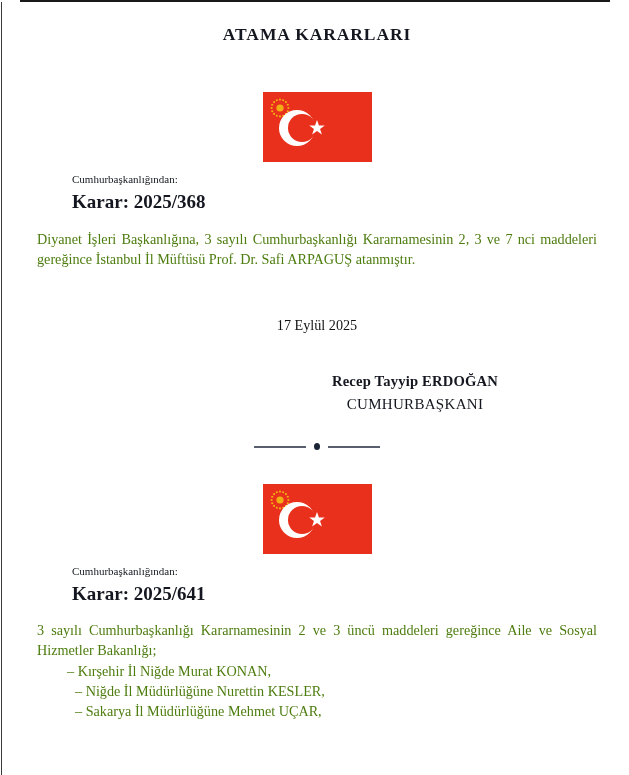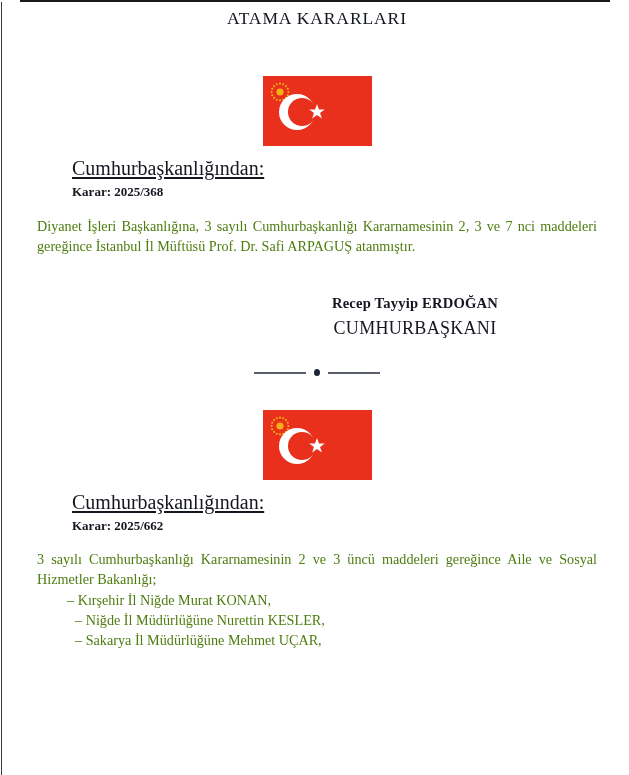--- a/index.html
+++ b/index.html
@@ -47,24 +47,24 @@
     left: 0;
     top: 0;
     width: 629px;
     padding: 0 28px 0 33px;
     box-sizing: border-box;
   }
 
   
   .doc-title {
     text-align: center;
-    font-weight: normal;
+    font-weight: bold;
     font-size: 17.5px;
     letter-spacing: 0.9px;
-    margin: 8px 0 0 0;
+    margin: 24px 0 0 0;
     color: #14171f;
   }
 
   
   .flag-wrap {
     display: flex;
     justify-content: center;
   }
   .flag-wrap.first { margin-top: 47px; }
   .flag-wrap.second { margin-top: 34px; }
@@ -112,29 +112,28 @@
     position: absolute;
     left: 6px;
     top: 5px;
     width: 22px;
     height: 22px;
   }
   .sun svg { display: block; }
 
   
   .issuer {
-    font-size: 20px;
-    text-decoration: underline;
+    font-size: 11px;
     text-underline-offset: 2px;
     margin: 11px 0 0 39px;
     display: inline-block;
     color: #14171f;
   }
   .decision-no {
-    font-size: 13px;
+    font-size: 19px;
     font-weight: bold;
     margin: 4px 0 0 39px;
     color: #14171f;
   }
 
   
   .body-text {
     font-size: 14.2px;
     line-height: 1.42;
     text-align: justify;
@@ -159,21 +158,21 @@
     padding-left: 196px;
   }
   .sig-name {
     font-weight: bold;
     font-size: 14.6px;
     letter-spacing: 0.2px;
     color: #14171f;
     text-align: center;
   }
   .sig-title {
-    font-size: 18px;
+    font-size: 15px;
     margin-top: 6px;
     letter-spacing: 0.3px;
     color: #14171f;
   }
 
   
   .divider {
     display: flex;
     align-items: center;
     justify-content: center;
@@ -239,20 +238,21 @@
             </svg>
           </div>
         </div>
       </div>
 
       <div><span class="issuer">Cumhurbaşkanlığından:</span></div>
       <div class="decision-no">Karar: 2025/368</div>
 
       <p class="body-text">Diyanet İşleri Başkanlığına, 3 sayılı Cumhurbaşkanlığı Kararnamesinin 2, 3 ve 7 nci maddeleri gereğince İstanbul İl Müftüsü Prof. Dr. Safi ARPAGUŞ atanmıştır.</p>
 
+      <div class="date-line">17 Eylül 2025</div>
 
       <div class="signature">
         <div class="sig-name">Recep Tayyip ERDOĞAN</div>
         <div class="sig-title">CUMHURBAŞKANI</div>
       </div>
     </div>
 
     <div class="divider">
       <span class="seg"></span>
       <span class="dot"></span>
@@ -290,21 +290,21 @@
           <div class="crescent-inner"></div>
           <div class="star">
             <svg width="18" height="18" viewBox="0 0 20 20" aria-hidden="true">
               <polygon fill="#ffffff" points="10,1 12.2,7.1 18.6,7.1 13.4,11 15.4,17.2 10,13.4 4.6,17.2 6.6,11 1.4,7.1 7.8,7.1"></polygon>
             </svg>
           </div>
         </div>
       </div>
 
       <div><span class="issuer">Cumhurbaşkanlığından:</span></div>
-      <div class="decision-no">Karar: 2025/662</div>
+      <div class="decision-no">Karar: 2025/641</div>
 
       <div class="body-text tight">
         <span class="body-line">3 sayılı Cumhurbaşkanlığı Kararnamesinin 2 ve 3 üncü maddeleri gereğince Aile ve Sosyal Hizmetler Bakanlığı;</span>
         <span class="body-line indent-1">– Kırşehir İl Niğde Murat KONAN,</span>
         <span class="body-line indent-2">– Niğde İl Müdürlüğüne Nurettin KESLER,</span>
         <span class="body-line indent-2">– Sakarya İl Müdürlüğüne Mehmet UÇAR,</span>
       </div>
     </div>
 
   </div>

